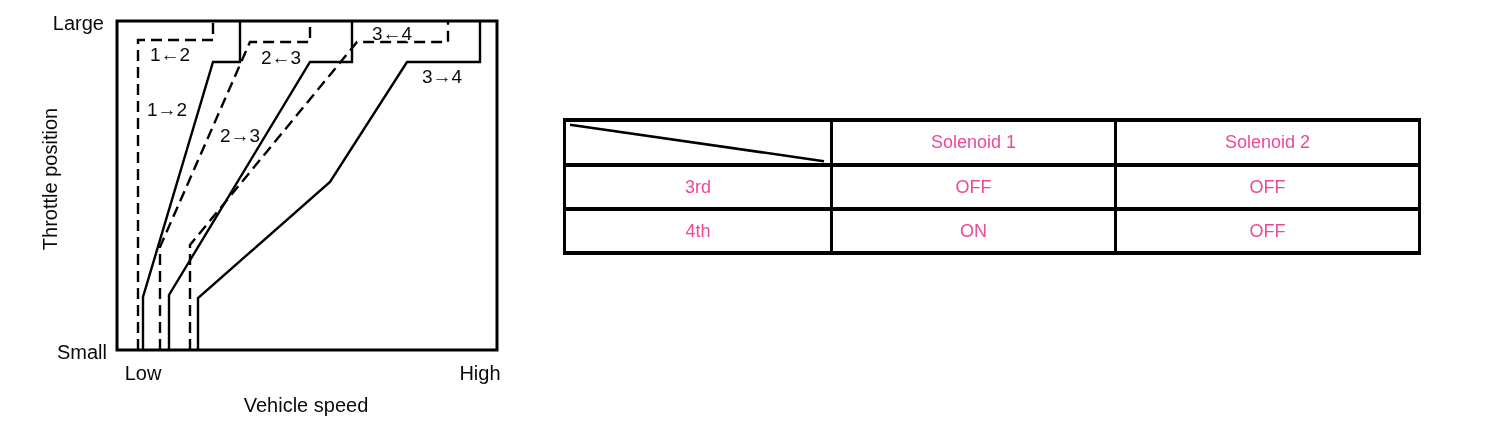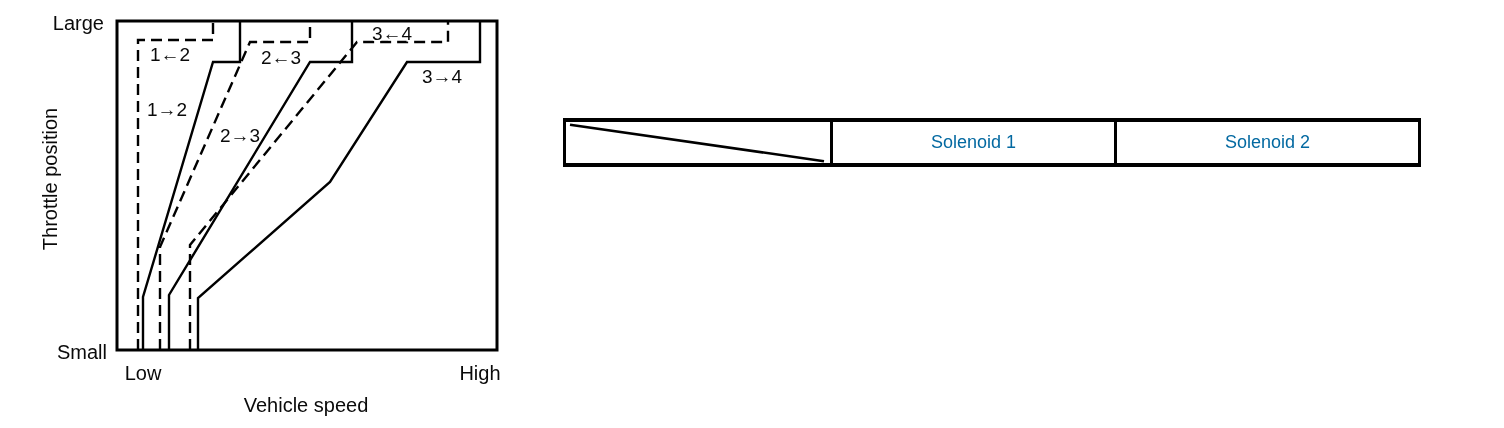--- a/index.html
+++ b/index.html
@@ -52,21 +52,21 @@
   
   #solenoid-table {
     position: absolute;
     left: 563px;
     top: 118px;
     border-collapse: collapse;
     table-layout: fixed;
     background: #fff;
     font-family: "Liberation Sans", sans-serif;
     font-size: 18px;
-    color: #0369a1;
+    color: #ec4899;
   }
   #solenoid-table td {
     border: 3px solid #000;
     border-top-width: 4px;
     border-bottom-width: 4px;
     text-align: center;
     vertical-align: middle;
     padding: 0;
   }
   #solenoid-table td.col-gear  { width: 264px; }
@@ -130,17 +130,27 @@
           <svg viewBox="0 0 264 45" preserveAspectRatio="none">
             <line x1="4" y1="3" x2="258" y2="43" stroke="#000" stroke-width="2.6" vector-effect="non-scaling-stroke"></line>
           </svg>
         </td>
         <td class="col-sol1">Solenoid 1</td>
         <td class="col-sol2">Solenoid 2</td>
       </tr>
 
 
 
+      <tr>
+        <td class="col-gear">3rd</td>
+        <td class="col-sol1">OFF</td>
+        <td class="col-sol2">OFF</td>
+      </tr>
 
+      <tr>
+        <td class="col-gear">4th</td>
+        <td class="col-sol1">ON</td>
+        <td class="col-sol2">OFF</td>
+      </tr>
     </tbody>
   </table>
 
 </div>
 
 </body></html>

